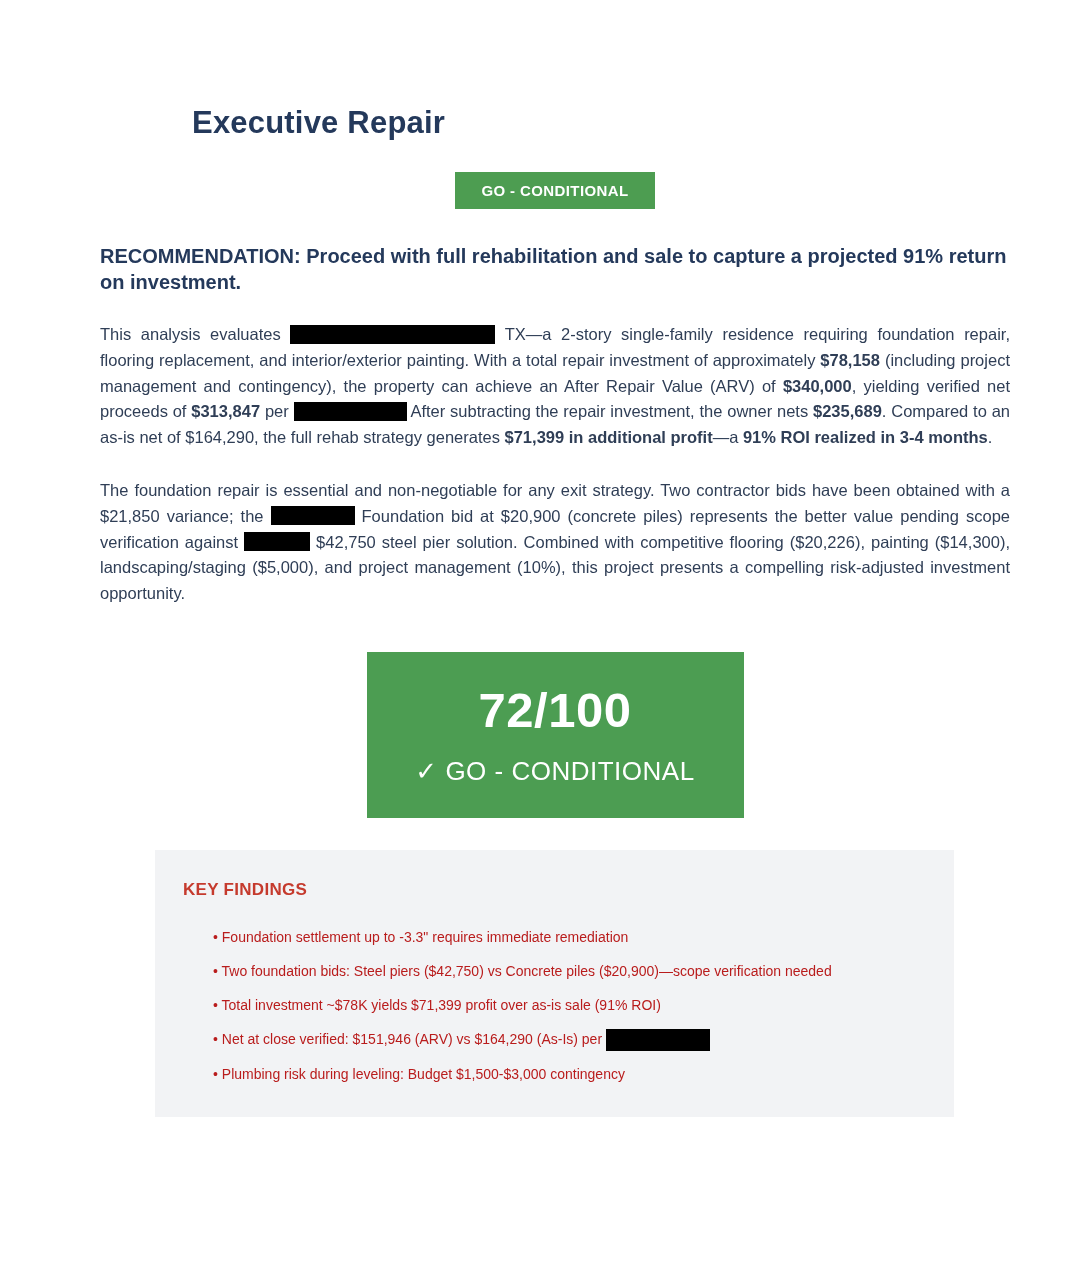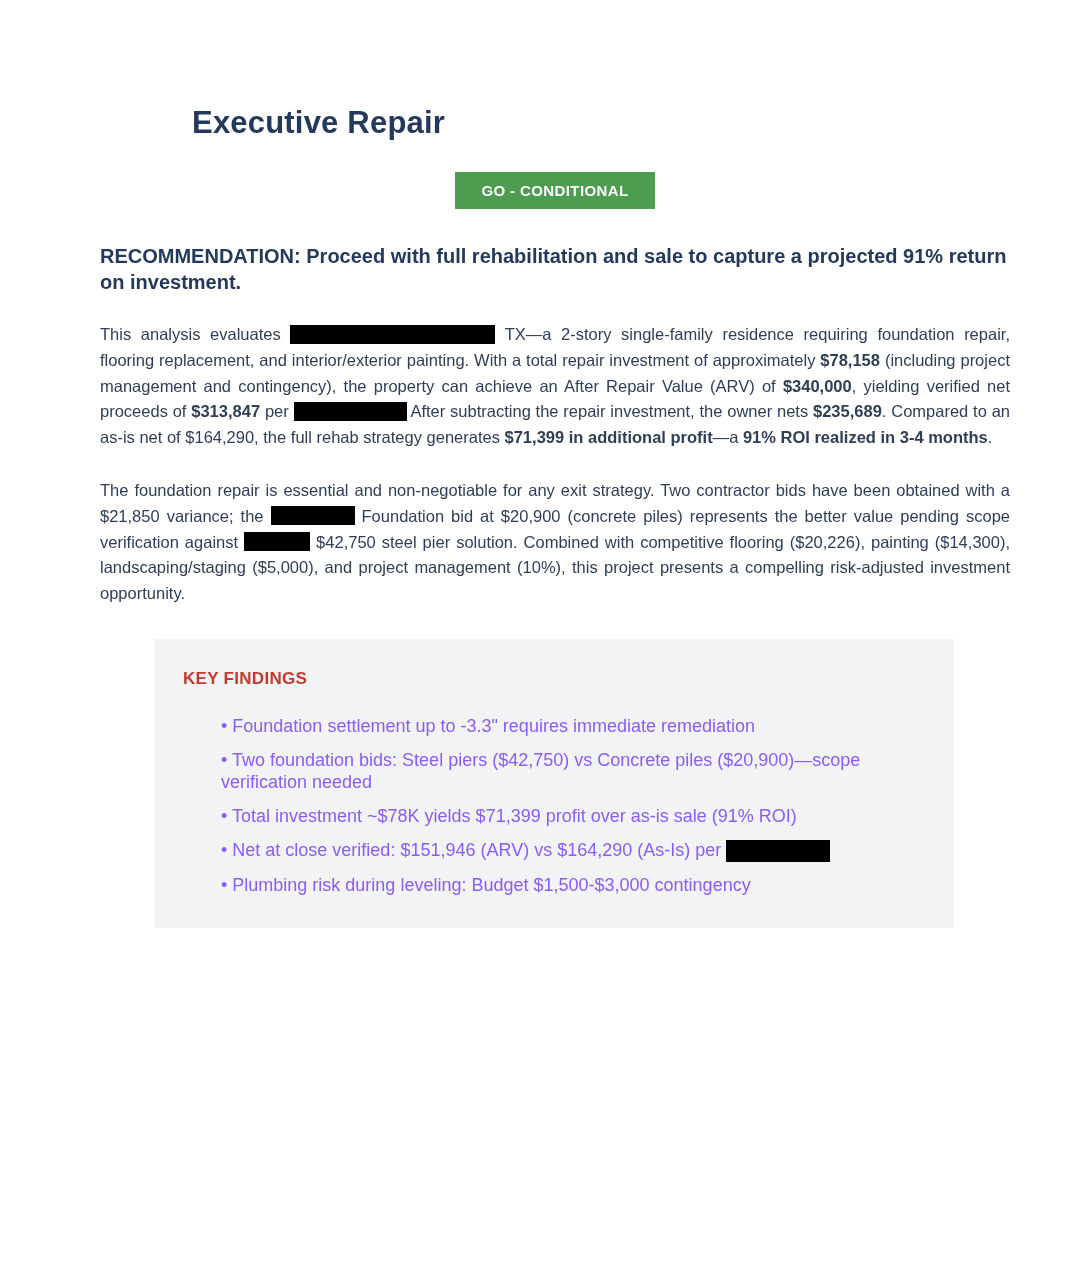--- a/index.html
+++ b/index.html
@@ -99,25 +99,25 @@
     padding: 30px 28px 32px 28px;
   }
   .findings-title {
     font-size: 17px;
     font-weight: bold;
     color: #c53a2d;
     letter-spacing: 0.3px;
   }
   .findings-list { margin-top: 14px; }
   .finding-item {
-    margin: 0 0 0 38px;
+    margin: 0 0 0 30px;
     padding-top: 12px;
-    font-size: 18px;
+    font-size: 14px;
     line-height: 22px;
-    color: #8b5cf6;
+    color: #b91c1c;
   }
   .finding-item .redaction { height: 22px; margin-bottom: 0; }
 </style>
 </head>
 <body>
 
 <div class="page">
 
   <h1 class="doc-title">Executive Repair</h1>
 
@@ -126,20 +126,27 @@
     <div class="badge-row">
       <span class="status-badge">GO - CONDITIONAL</span>
     </div>
 
     <p class="recommendation">RECOMMENDATION: Proceed with full rehabilitation and sale to capture a projected 91% return on investment.</p>
 
     <p class="body-para"><span>This analysis evaluates </span><span class="redaction" style="width: 205px;"></span><span> TX—a 2-story single-family residence requiring foundation repair, flooring replacement, and interior/exterior painting. With a total repair investment of approximately </span><span class="b">$78,158</span><span> (including project management and contingency), the property can achieve an After Repair Value (ARV) of </span><span class="b">$340,000</span><span>, yielding verified net proceeds of </span><span class="b">$313,847</span><span> per </span><span class="redaction" style="width: 113px;"></span><span> After subtracting the repair investment, the owner nets </span><span class="b">$235,689</span><span>. Compared to an as-is net of $164,290, the full rehab strategy generates </span><span class="b">$71,399 in additional profit</span><span>—a </span><span class="b">91% ROI realized in 3-4 months</span><span>.</span></p>
 
     <p class="body-para"><span>The foundation repair is essential and non-negotiable for any exit strategy. Two contractor bids have been obtained with a $21,850 variance; the </span><span class="redaction" style="width: 84px;"></span><span> Foundation bid at $20,900 (concrete piles) represents the better value pending scope verification against </span><span class="redaction" style="width: 66px;"></span><span> $42,750 steel pier solution. Combined with competitive flooring ($20,226), painting ($14,300), landscaping/staging ($5,000), and project management (10%), this project presents a compelling risk-adjusted investment opportunity.</span></p>
 
+    <div class="score-box">
+      <div class="score-value">72/100</div>
+      <div class="score-verdict">
+        <span>✓</span>
+        <span>GO - CONDITIONAL</span>
+      </div>
+    </div>
 
 
     <div class="findings-panel">
       <div class="findings-title">KEY FINDINGS</div>
       <div class="findings-list">
           <div class="finding-item"><span>• </span><span>Foundation settlement up to -3.3" requires immediate remediation</span></div>
           <div class="finding-item"><span>• </span><span>Two foundation bids: Steel piers ($42,750) vs Concrete piles ($20,900)—scope verification needed</span></div>
           <div class="finding-item"><span>• </span><span>Total investment ~$78K yields $71,399 profit over as-is sale (91% ROI)</span></div>
           <div class="finding-item"><span>• </span><span>Net at close verified: $151,946 (ARV) vs $164,290 (As-Is) per </span><span class="redaction" style="width: 104px;"></span></div>
           <div class="finding-item"><span>• </span><span>Plumbing risk during leveling: Budget $1,500-$3,000 contingency</span></div>

